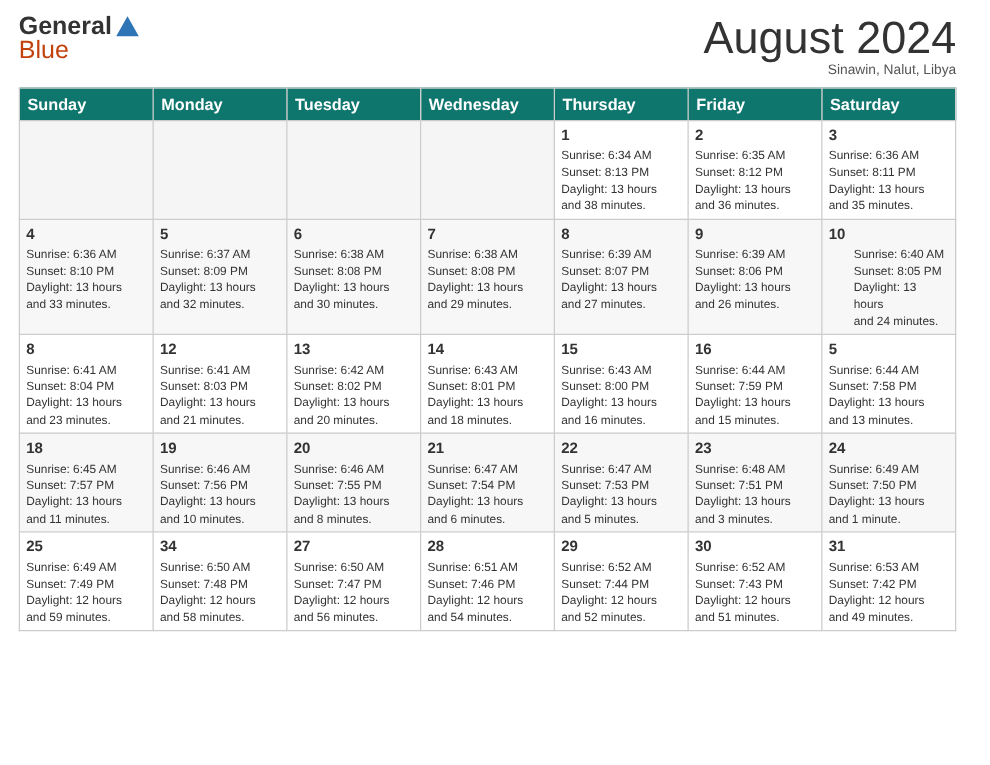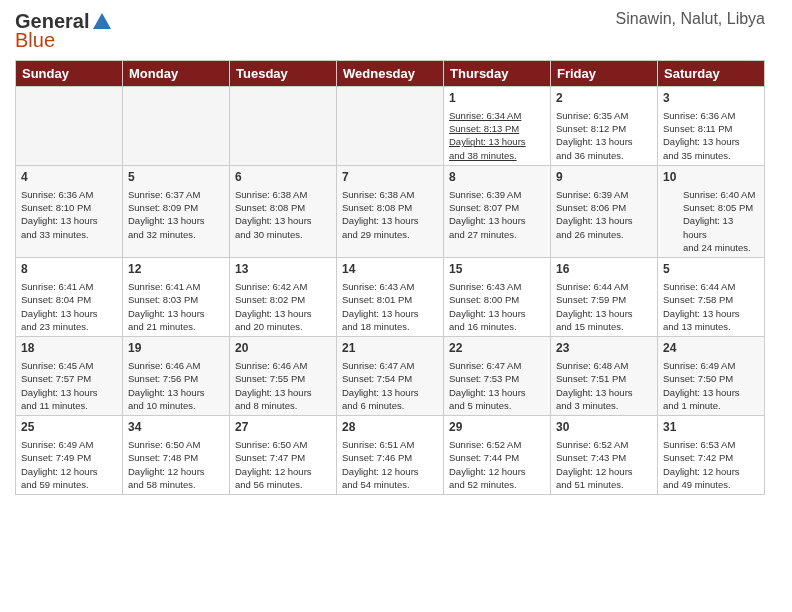--- a/index.html
+++ b/index.html
@@ -34,30 +34,30 @@
     .title-area {
       text-align: right;
     }
     .month-year {
       font-size: 36px;
       font-weight: normal;
       color: #333;
       line-height: 1.1;
     }
     .location {
-      font-size: 16px;
+      font-size: 11px;
       color: #555;
     }
     .calendar {
       width: 100%;
       border-collapse: collapse;
       table-layout: fixed;
     }
     .calendar th {
-      background-color: #7f1d1d;
+      background-color: #0f766e;
       color: white;
       text-align: left;
       padding: 5px 6px;
       font-size: 13px;
       font-weight: bold;
       border: 1px solid #ccc;
     }
     .calendar td {
       border: 1px solid #ccc;
       vertical-align: top;
@@ -93,20 +93,21 @@
     <div class="logo">
       <div class="logo-text">
         <span style="font-size:20px;font-weight:bold;color:#333;">General</span>
         <svg width="22" height="22" viewBox="0 0 22 22">
           <polygon points="11,2 20,18 2,18" fill="#2e75b6"></polygon>
         </svg>
       </div>
       <span style="font-size:20px;font-weight:normal;color:#c2410c;margin-top:-4px;">Blue</span>
     </div>
     <div class="title-area">
+      <div class="month-year">August 2024</div>
       <div class="location">Sinawin, Nalut, Libya</div>
     </div>
   </div>
 
   <table class="calendar">
     <thead>
       <tr>
         <th>Sunday</th>
         <th>Monday</th>
         <th>Tuesday</th>
@@ -117,21 +118,21 @@
       </tr>
     </thead>
     <tbody id="calendar-body">
     <tr>
           <td class="empty"></td>
           <td class="empty"></td>
           <td class="empty"></td>
           <td class="empty"></td>
           <td>
             <span class="day-number">1</span>
-            <div class="day-info" style="white-space: pre-line; text-decoration: underline;">Sunrise: 6:34 AM
+            <div class="day-info" style="white-space: pre-line;">Sunrise: 6:34 AM
 Sunset: 8:13 PM
 Daylight: 13 hours
 and 38 minutes.</div>
           </td>
           <td>
             <span class="day-number">2</span>
             <div class="day-info" style="white-space: pre-line;">Sunrise: 6:35 AM
 Sunset: 8:12 PM
 Daylight: 13 hours
 and 36 minutes.</div>

